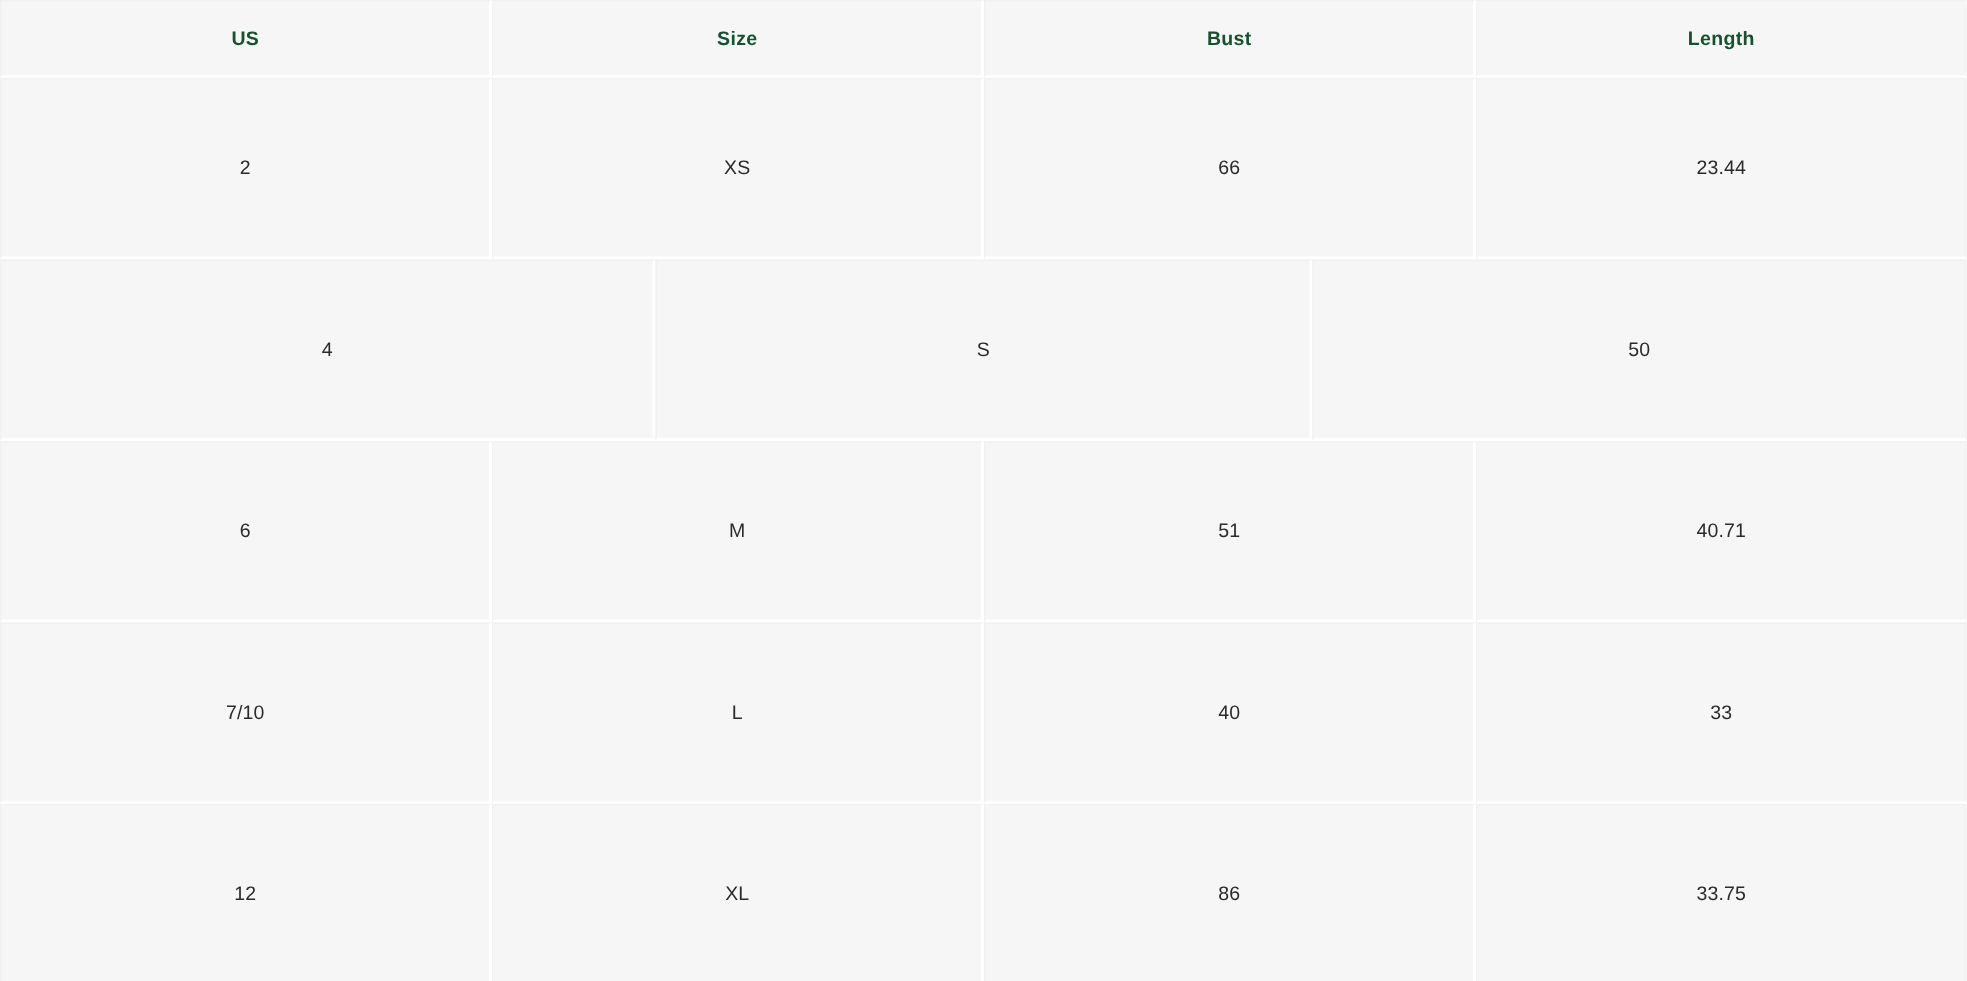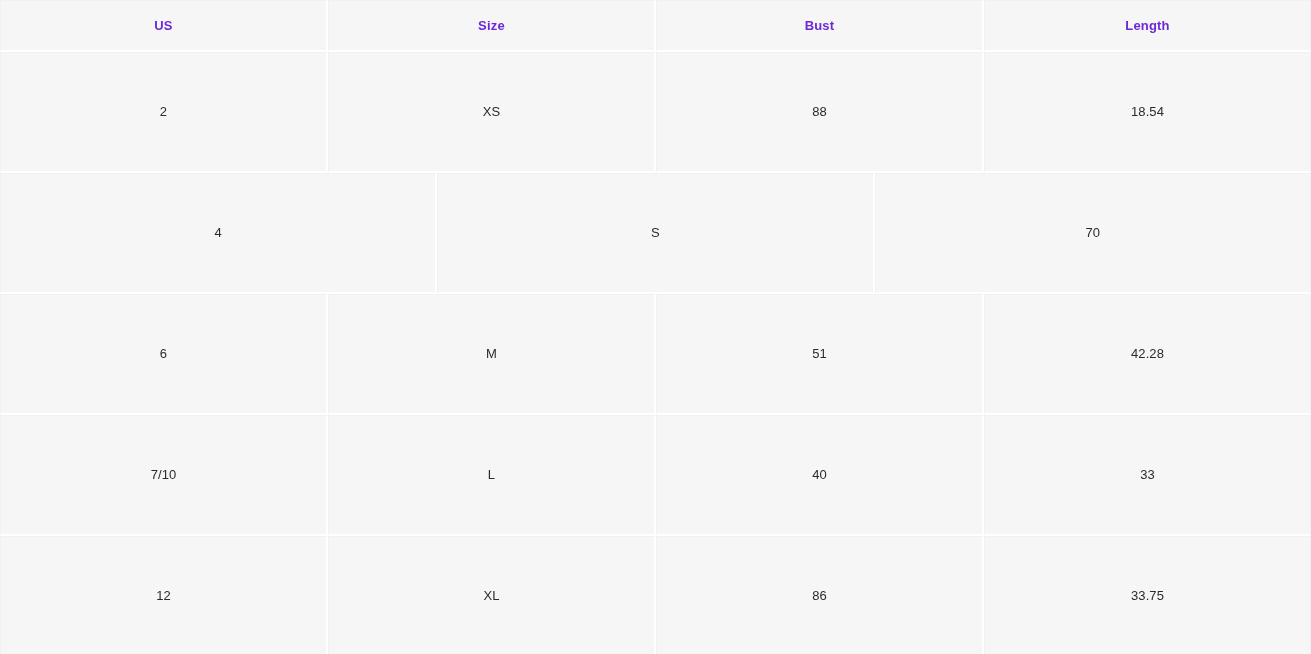--- a/index.html
+++ b/index.html
@@ -55,21 +55,21 @@
     line-height: 1.2;
   }
 
   .chart-cell:last-child {
     border-right: 1px solid #f1f1f1;
   }
 
   .header-row .chart-cell {
     font-size: 13px;
     font-weight: bold;
-    color: #6d28d9;
+    color: #14532d;
     letter-spacing: 0.2px;
   }
 
   .data-row .chart-cell {
     font-size: 13px;
     font-weight: normal;
     color: #2b2b2b;
     letter-spacing: 0.1px;
   }
 </style>
@@ -81,35 +81,35 @@
   <div class="chart-row header-row">
     <div class="chart-cell">US</div>
     <div class="chart-cell">Size</div>
     <div class="chart-cell">Bust</div>
     <div class="chart-cell">Length</div>
   </div>
 
   <div class="chart-row data-row">
     <div class="chart-cell">2</div>
     <div class="chart-cell">XS</div>
-    <div class="chart-cell">88</div>
-    <div class="chart-cell">18.54</div>
+    <div class="chart-cell">66</div>
+    <div class="chart-cell">23.44</div>
   </div>
 
   <div class="chart-row data-row">
     <div class="chart-cell">4</div>
     <div class="chart-cell">S</div>
-    <div class="chart-cell">70</div>
+    <div class="chart-cell">50</div>
   </div>
 
   <div class="chart-row data-row">
     <div class="chart-cell">6</div>
     <div class="chart-cell">M</div>
     <div class="chart-cell">51</div>
-    <div class="chart-cell">42.28</div>
+    <div class="chart-cell">40.71</div>
   </div>
 
   <div class="chart-row data-row">
     <div class="chart-cell">7/10</div>
     <div class="chart-cell">L</div>
     <div class="chart-cell">40</div>
     <div class="chart-cell">33</div>
   </div>
 
   <div class="chart-row data-row">

